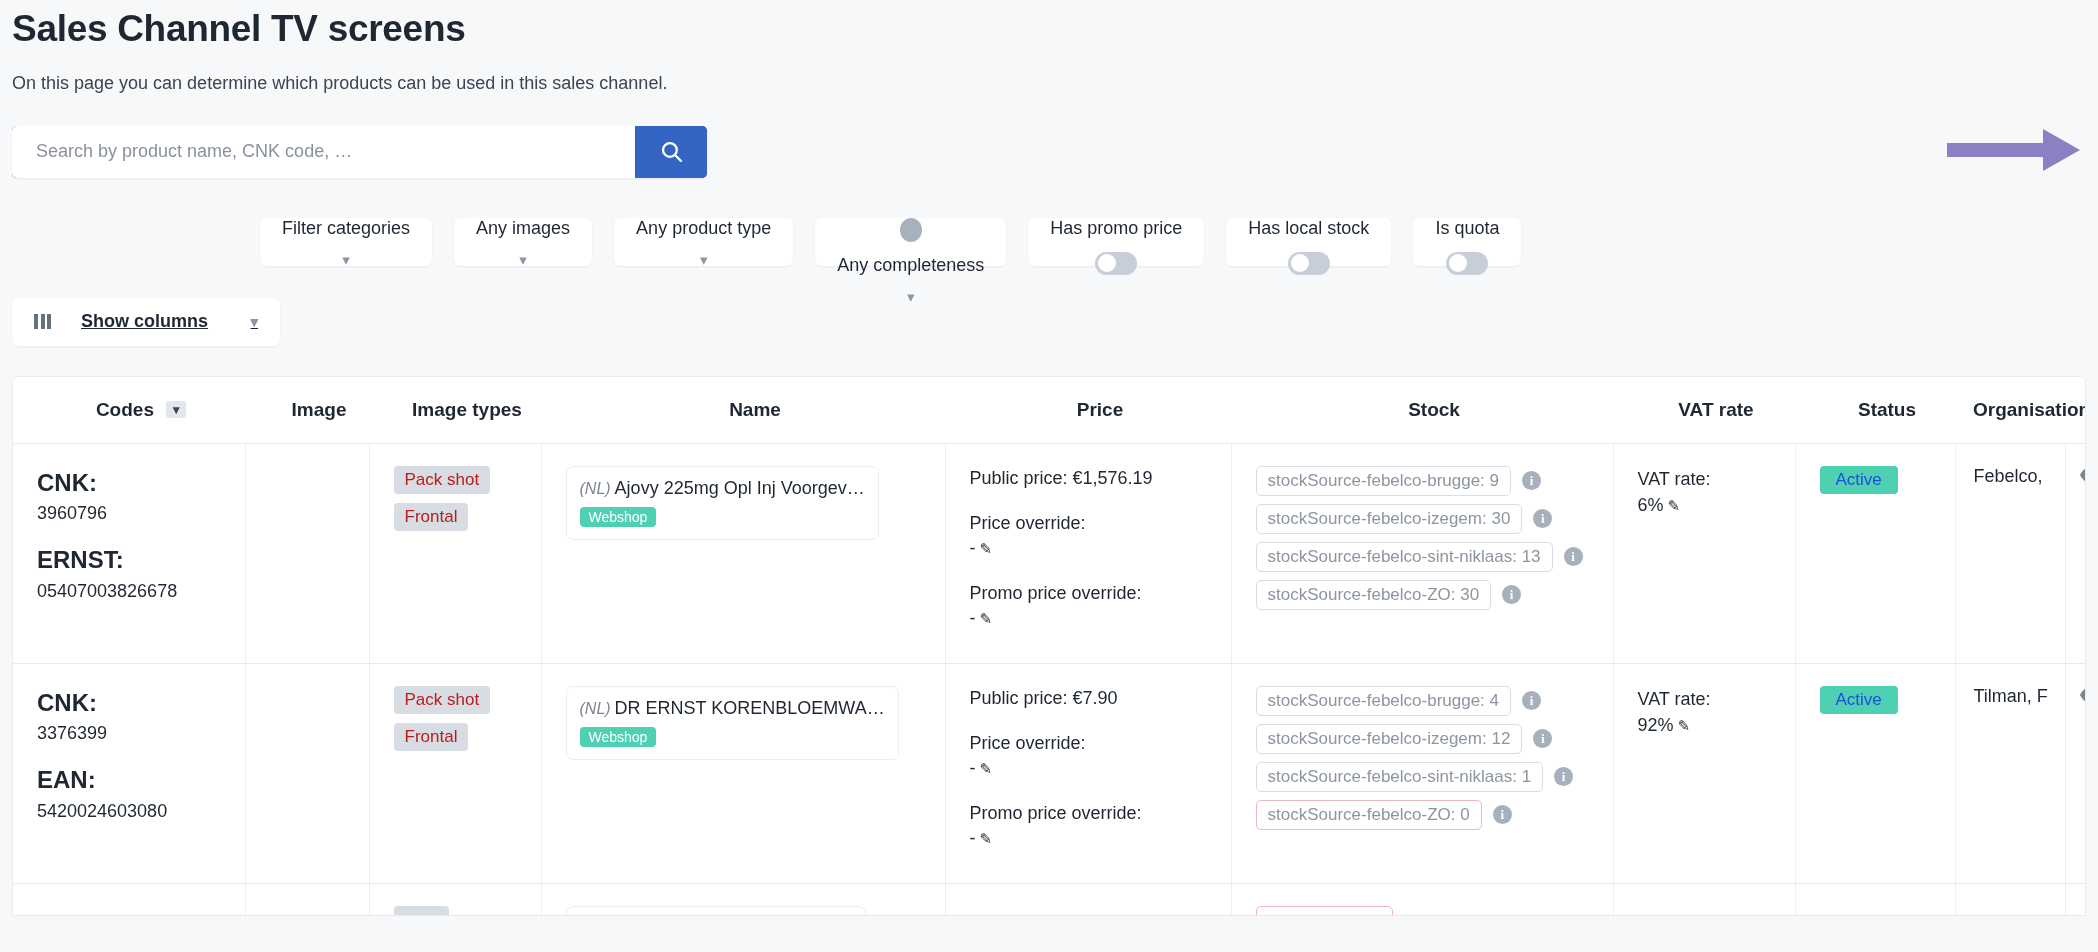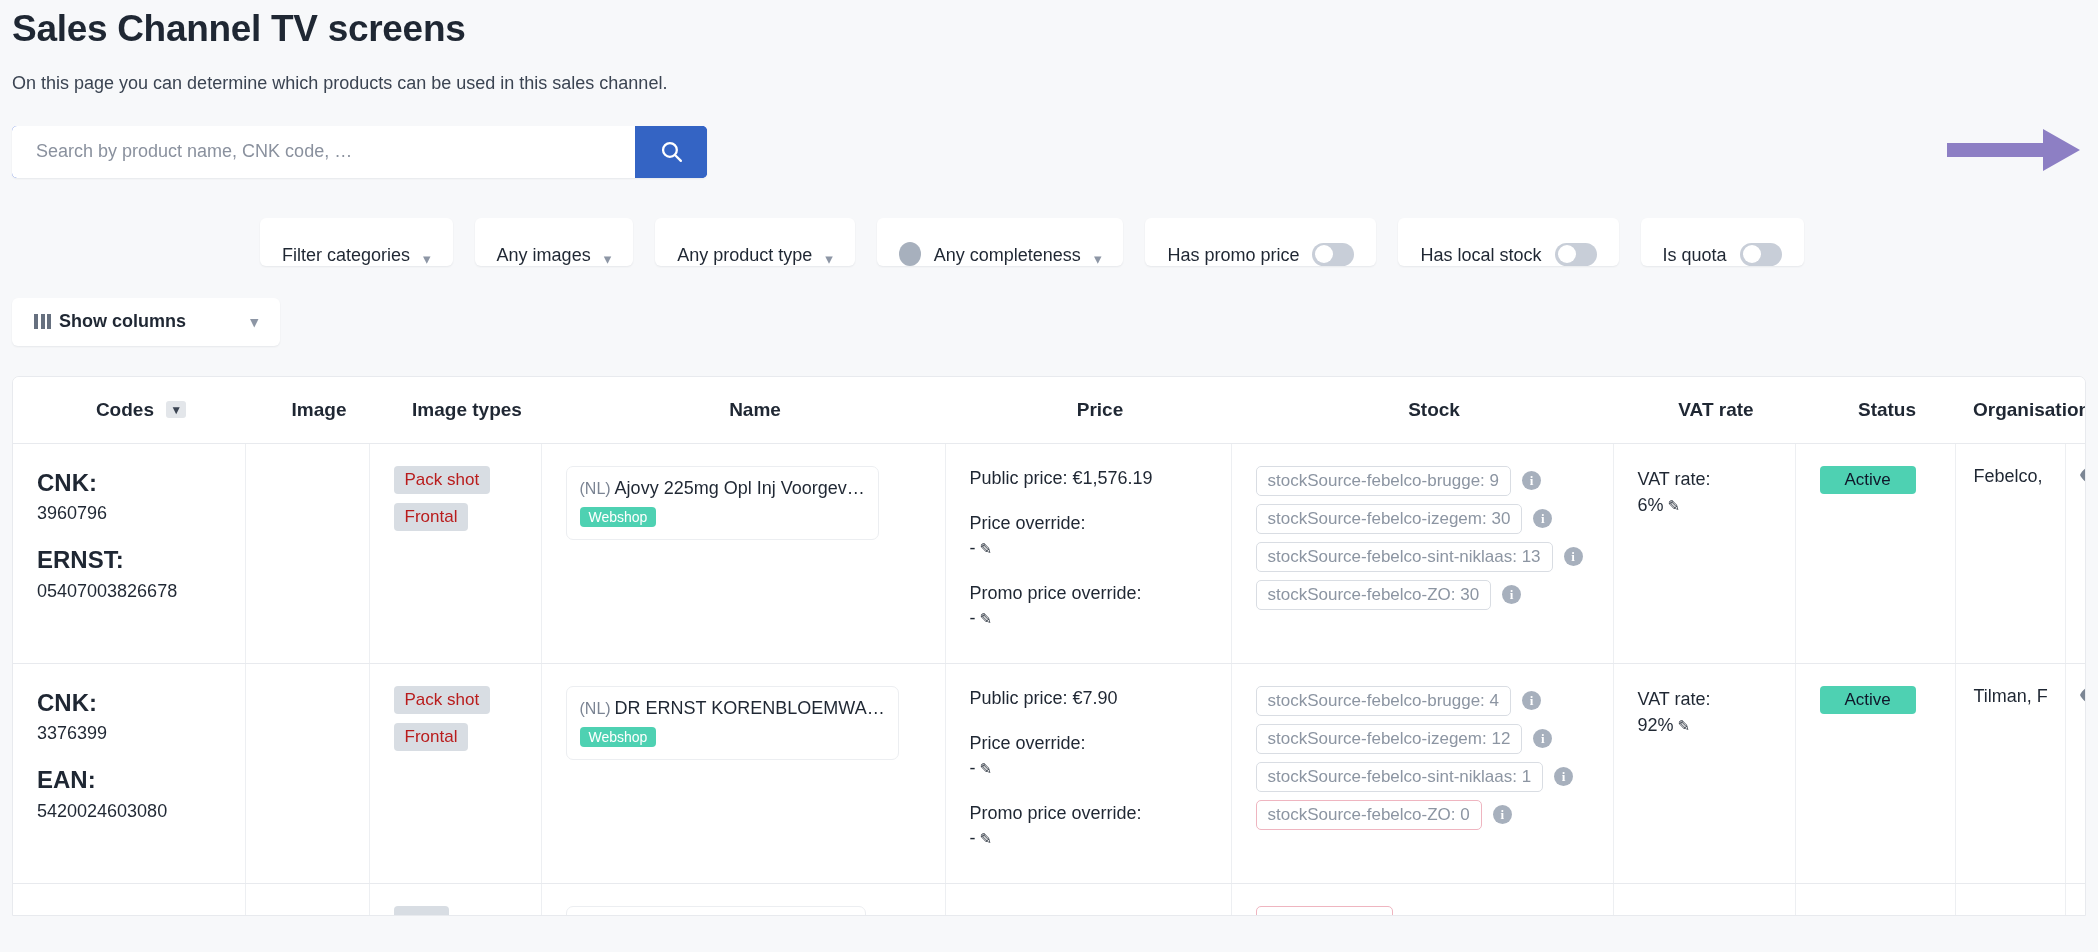--- a/index.html
+++ b/index.html
@@ -96,28 +96,29 @@
     align-items: center;
     gap: 22px;
     margin-top: 40px;
     padding-left: 248px;
   }
   .chip {
     background: #fff;
     border-radius: 6px;
     height: 48px;
     display: flex;
-    align-items: flex-end;
+    align-items: center;
     gap: 13px;
     padding: 0 22px;
     font-size: 18px;
     color: #1f2733;
     box-shadow: 0 1px 2px rgba(16,24,40,0.07);
     cursor: pointer;
     white-space: nowrap;
+    flex-direction: column;
   }
   .chip .caret { color: #8d96a5; font-size: 15px; line-height: 1; }
   .dot-grey {
     width: 22px; height: 24px; border-radius: 50%;
     background: #a7b0bd; flex: none;
   }
   .toggle {
     width: 42px; height: 23px; border-radius: 12px;
     background: #c8ced8; position: relative; flex: none;
   }
@@ -129,27 +130,28 @@
 
   
   .cols-row { margin-top: 32px; }
   .cols-btn {
     background: #fff;
     border-radius: 6px;
     height: 48px;
     width: 268px;
     display: flex;
     align-items: center;
-    gap: 8px;
+    gap: 30px;
     padding: 0 22px;
     font-size: 18px;
     font-weight: 700;
     color: #1f2733;
     box-shadow: 0 1px 2px rgba(16,24,40,0.07);
     cursor: pointer;
+    text-decoration: underline;
   }
   .bars { display: flex; gap: 2.5px; align-items: flex-end; }
   .bars i { display: block; width: 4px; height: 15px; background: #66707f; }
   .cols-btn .caret { margin-left: auto; color: #8d96a5; font-size: 15px; }
 
   
   .table-wrap {
     margin-top: 30px;
     background: #fff;
     border: 1px solid #e8eaee;
@@ -205,21 +207,21 @@
   }
 
   .name-card {
     border: 1px solid #eceef1;
     border-radius: 7px;
     padding: 11px 13px 12px;
     display: inline-block;
     max-width: 100%;
   }
   .name-line { font-size: 18px; white-space: nowrap; }
-  .name-lang { color: #7b8493; font-size: 16px; margin-right: 4px; }
+  .name-lang { font-style: italic; color: #7b8493; font-size: 16px; margin-right: 4px; }
   .tag-green {
     display: inline-block;
     background: #4ed1b2;
     color: #fff;
     border-radius: 4px;
     padding: 2px 9px;
     font-size: 14px;
     margin-top: 8px;
   }
 
@@ -244,23 +246,23 @@
     font-size: 13px; font-weight: 700;
     display: flex; align-items: center; justify-content: center;
     flex: none; font-family: "Liberation Serif", serif;
     cursor: pointer;
   }
 
   .vat-block { line-height: 1.45; }
   .badge-active {
     display: inline-block;
     background: #4ed1b2;
-    color: #0f172a;
+    color: #1d4ed8;
     border-radius: 4px;
-    padding: 4px 25px;
+    padding: 4px 16px;
     font-size: 17px;
   }
   .eye-cell { padding-left: 14px !important; }
   .eye { cursor: pointer; }
 </style>
 </head>
 <body>
 
 <div class="page">
 

